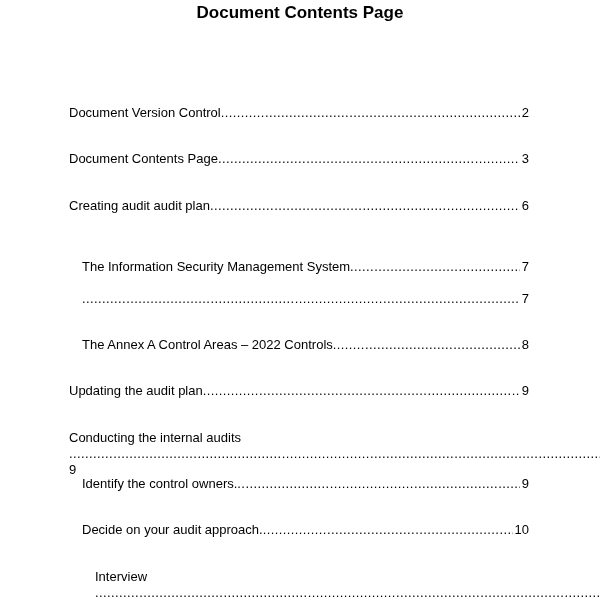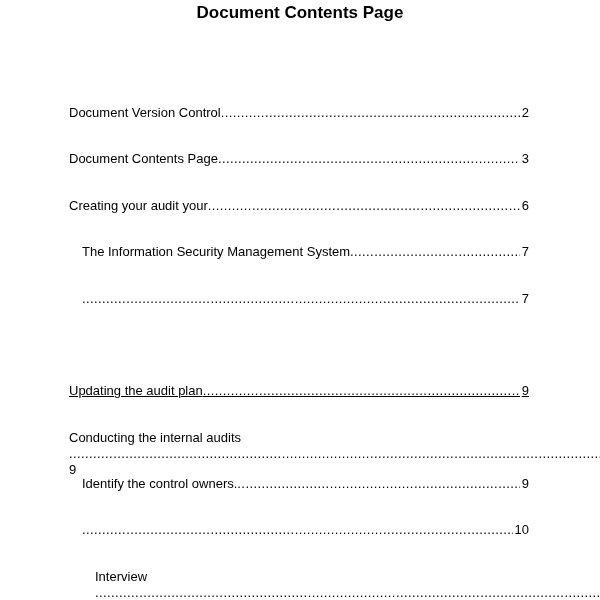--- a/index.html
+++ b/index.html
@@ -73,56 +73,62 @@
     <span class="page">2</span>
   </div>
 
   <div class="toc-entry" style="left:69px; top:151px;">
     <span class="label">Document Contents Page</span>
     <span class="leader"></span>
     <span class="page">3</span>
   </div>
 
   <div class="toc-entry" style="left:69px; top:198px;">
-    <span class="label">Creating your audit your</span>
+    <span class="label">Creating audit audit plan</span>
     <span class="leader"></span>
     <span class="page">6</span>
   </div>
 
-  <div class="toc-entry" style="left:82px; top:244px;align-items:flex-end;">
+  <div class="toc-entry" style="left:82px; top:259px;align-items:flex-end;">
     <span class="label">The Information Security Management System </span>
     <span class="leader"></span>
     <span class="page">7</span>
   </div>
 
   <div class="toc-entry" style="left:82px; top:291px;">
     <span class="leader"></span>
     <span class="page">7</span>
   </div>
 
+  <div class="toc-entry" style="left:82px; top:337px;">
+    <span class="label">The Annex A Control Areas – 2022 Controls </span>
+    <span class="leader"></span>
+    <span class="page">8</span>
+  </div>
 
-  <div class="toc-entry" style="left:69px; top:383px;text-decoration:underline;">
+  <div class="toc-entry" style="left:69px; top:383px;">
     <span class="label">Updating the audit plan</span>
     <span class="leader"></span>
     <span class="page">9</span>
   </div>
 
   <div class="toc-entry" style="left:69px; top:430px;flex-direction:column;">
     <span class="label">Conducting the internal audits </span>
     <span class="leader"></span>
     <span class="page">9</span>
   </div>
 
   <div class="toc-entry" style="left:82px; top:476px;">
     <span class="label">Identify the control owners. </span>
     <span class="leader"></span>
     <span class="page">9</span>
   </div>
 
   <div class="toc-entry" style="left:82px; top:522px;">
+    <span class="label">Decide on your audit approach. </span>
     <span class="leader"></span>
     <span class="page">10</span>
   </div>
 
   <div class="toc-entry" style="left:95px; top:569px;flex-direction:column;">
     <span class="label">Interview </span>
     <span class="leader"></span>
     <span class="page">10</span>
   </div>
 

